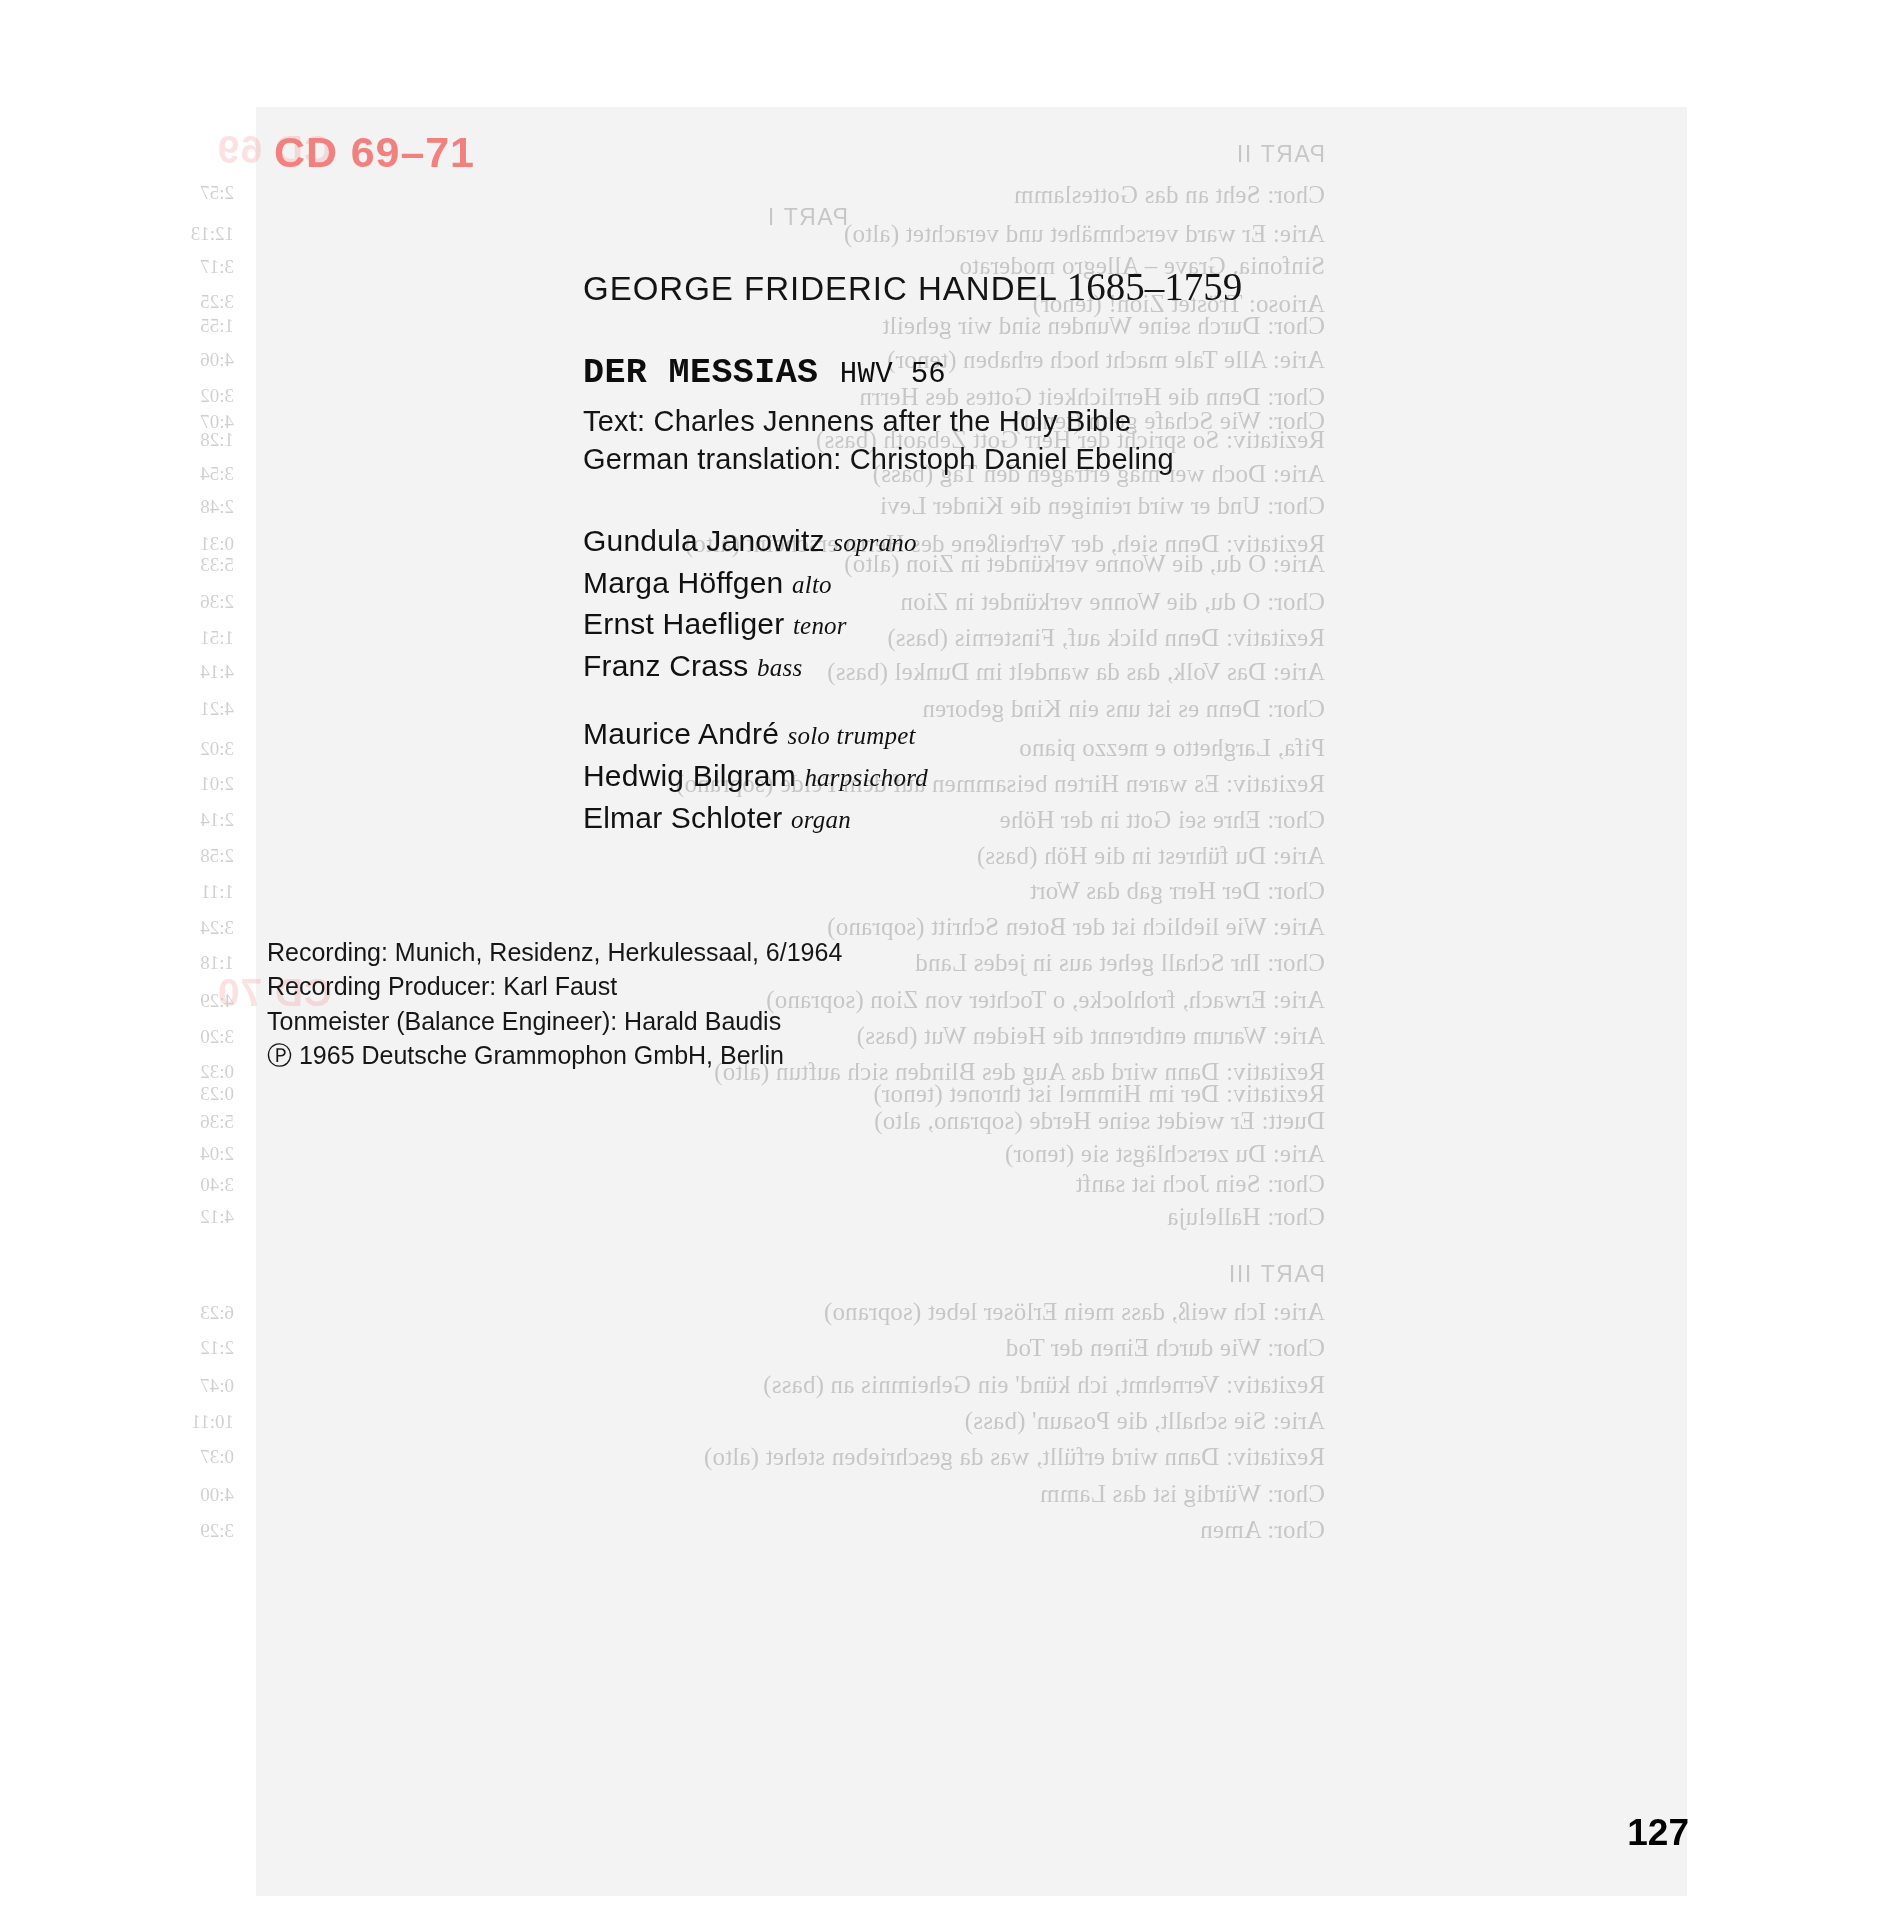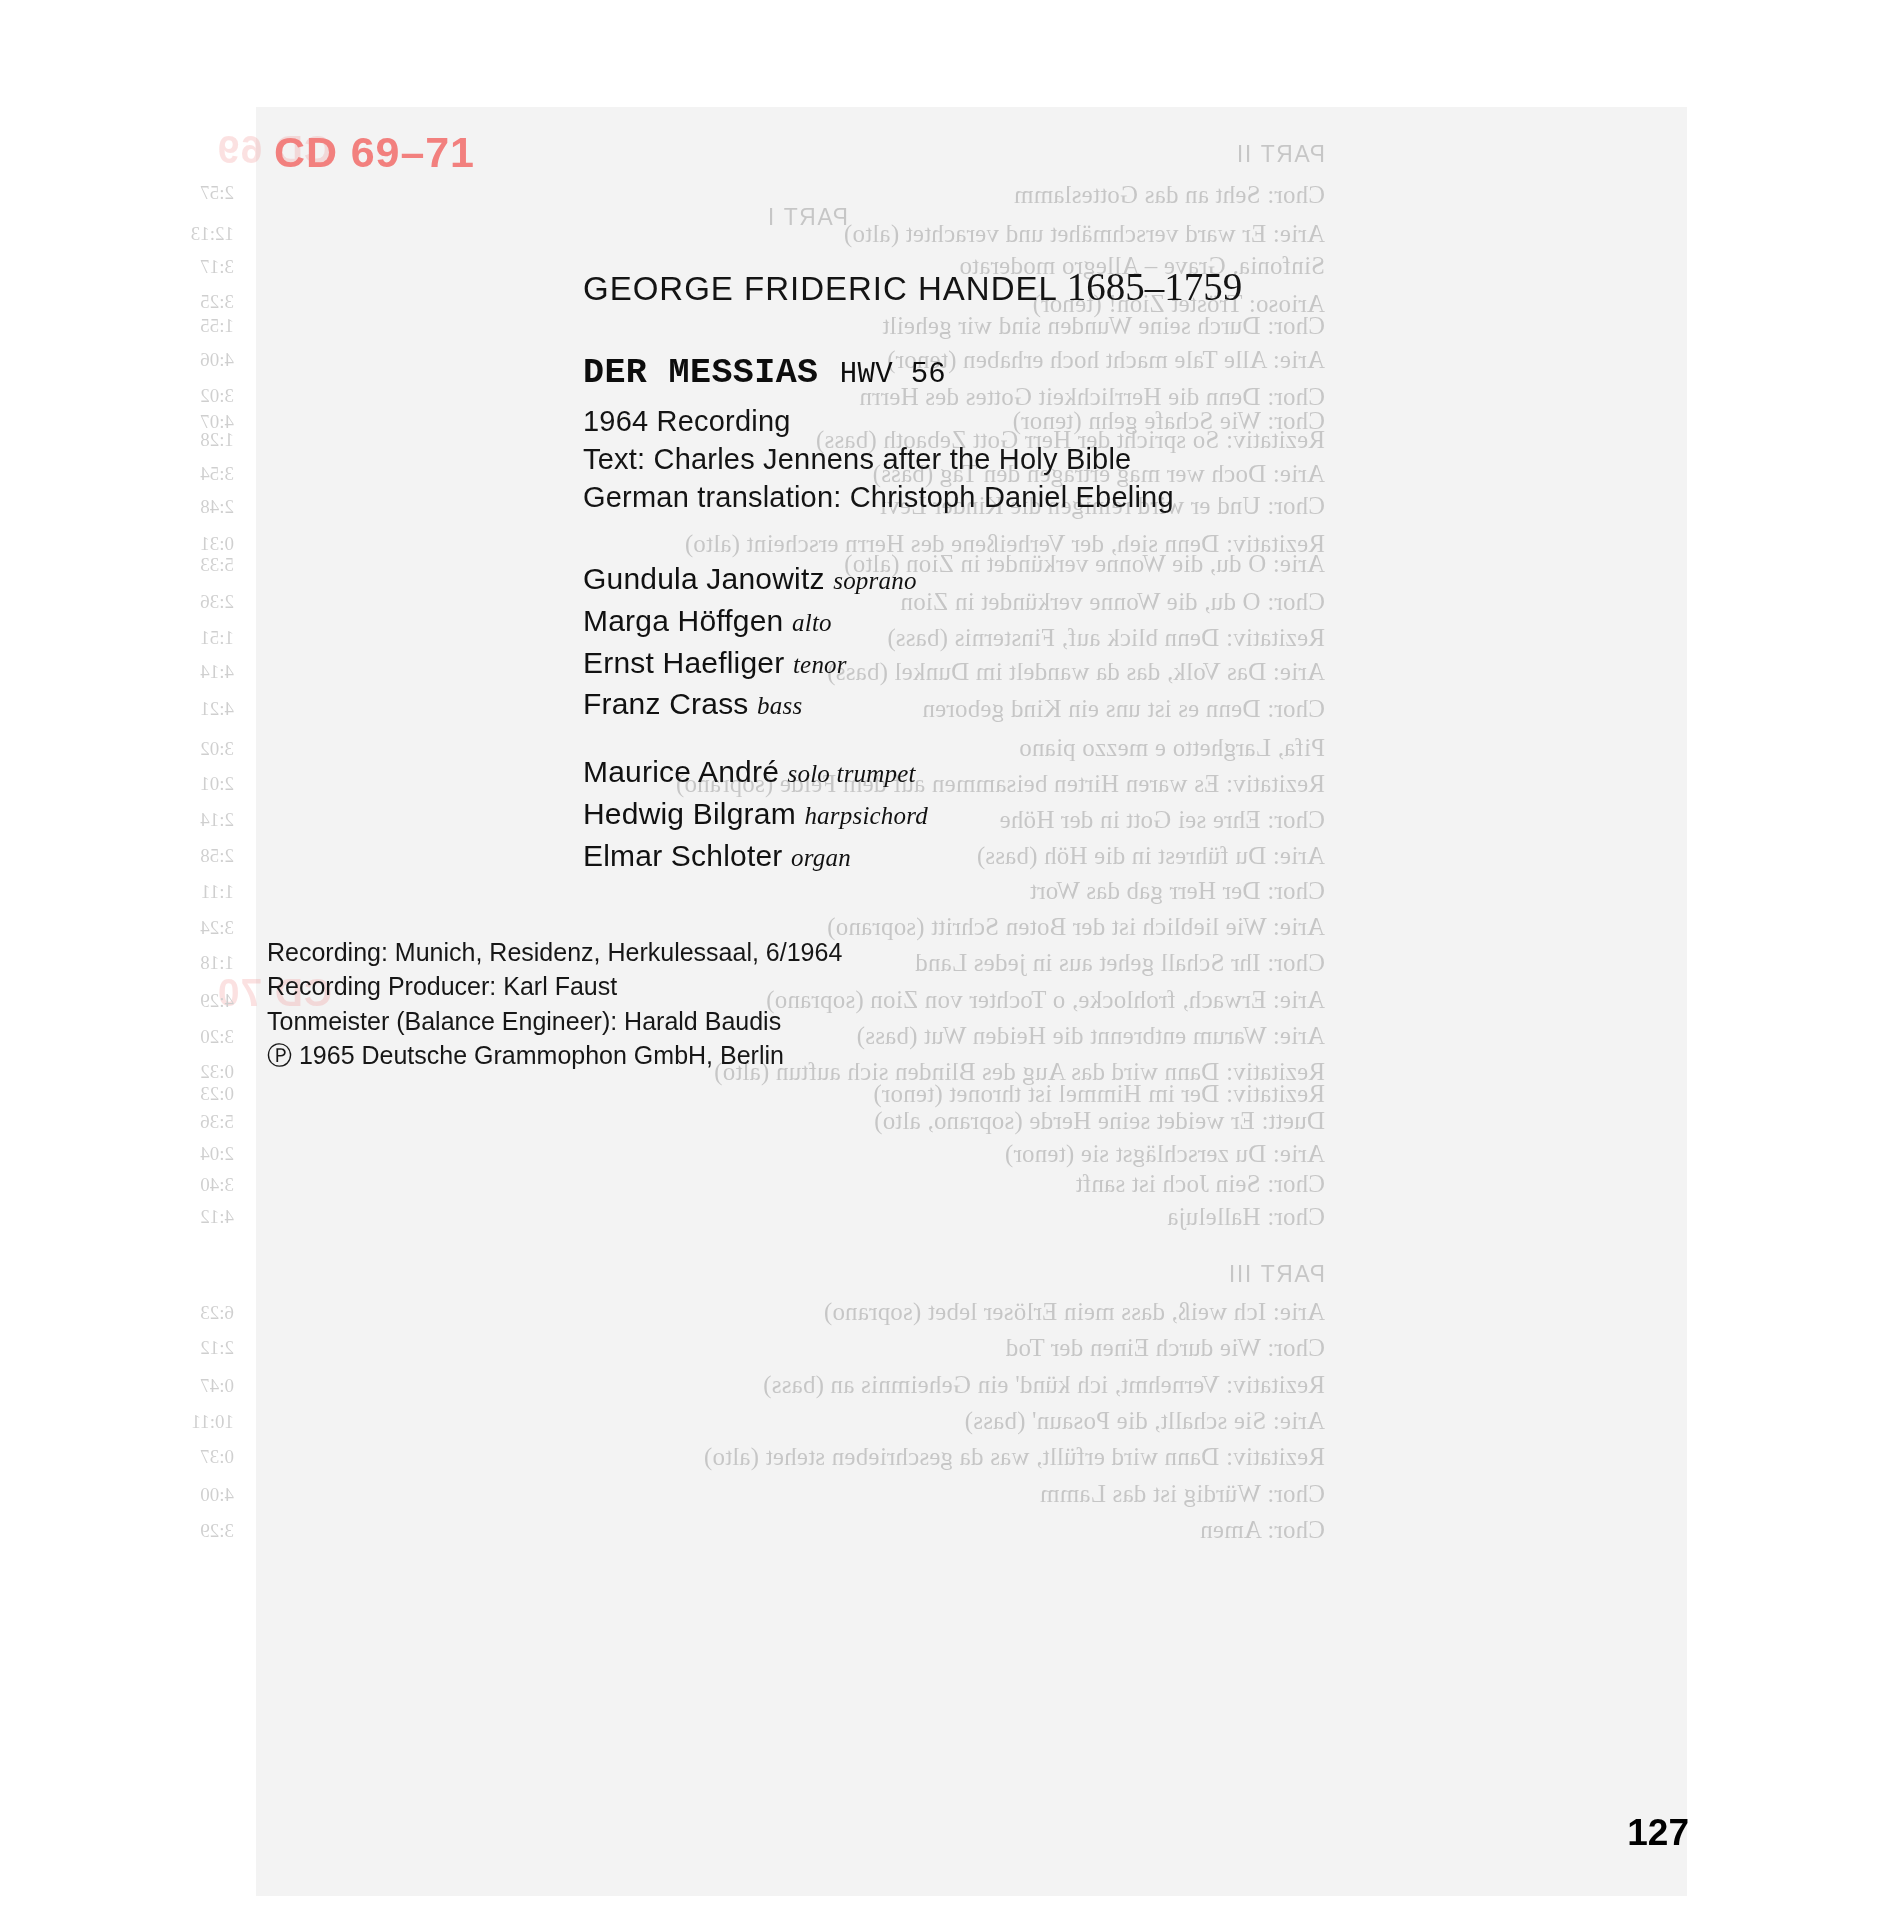--- a/index.html
+++ b/index.html
@@ -275,21 +275,20 @@
     <div class="composer">
       <span>GEORGE FRIDERIC HANDEL</span>
       <span class="dates">1685–1759</span>
     </div>
 
     <div class="worktitle">
       <span>DER MESSIAS</span>
       <span class="hwv">HWV 56</span>
     </div>
 
-    <div class="sub-line">1964 Recording</div>
     <div class="sub-line">Text: Charles Jennens after the Holy Bible</div>
     <div class="sub-line">German translation: Christoph Daniel Ebeling</div>
 
     <div class="performers">
       <div class="perf">
         <span>Gundula Janowitz</span>
         <span class="role">soprano</span>
       </div>
       <div class="perf">
         <span>Marga Höffgen</span>

